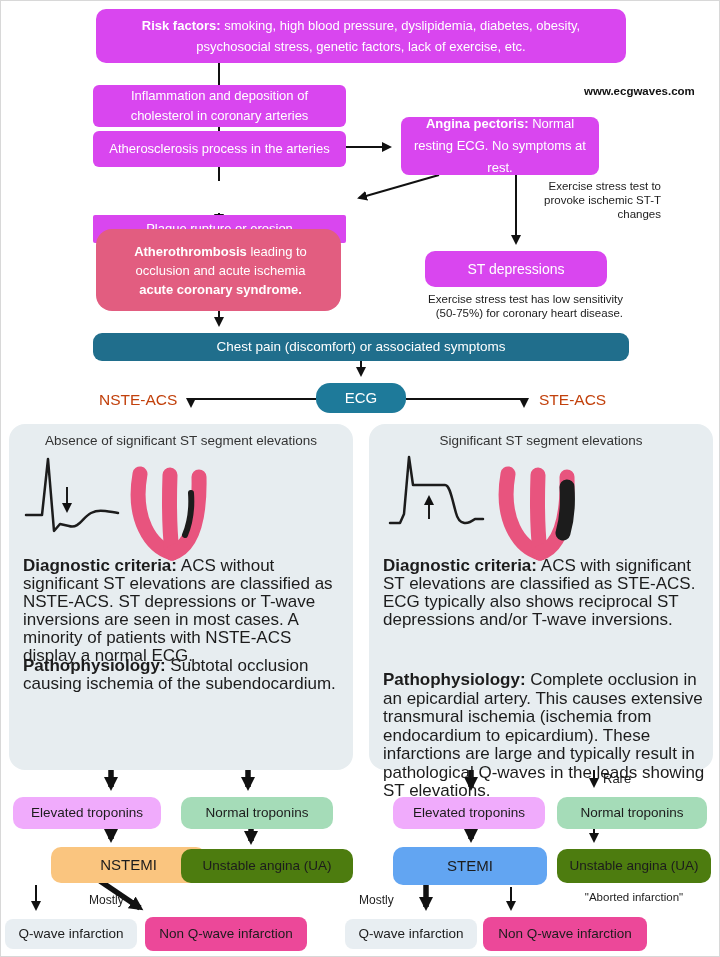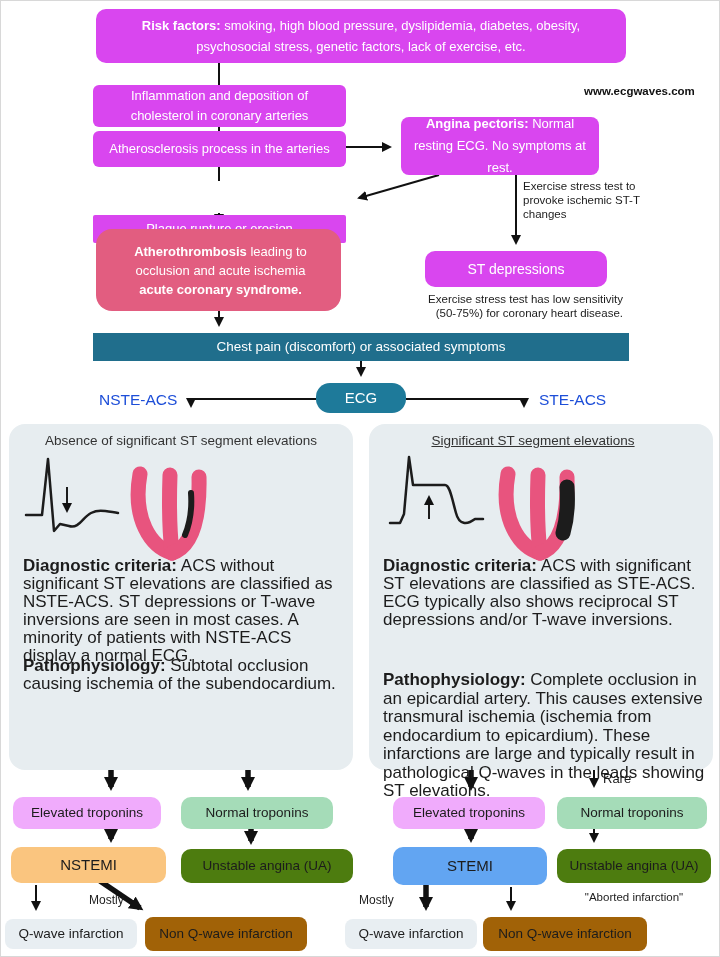--- a/index.html
+++ b/index.html
@@ -9,39 +9,39 @@
     border:1px solid #d8d8d8;box-sizing:border-box;overflow:hidden;
     color:#1c1c1c;
   }
   .abs{position:absolute;box-sizing:border-box;}
   .bx{
     position:absolute;box-sizing:border-box;display:flex;align-items:center;
     justify-content:center;text-align:center;color:#ffffff;
     font-size:13px;line-height:20px;padding:2px 10px;
   }
   .cyan{background:#d946ef;border-radius:8px;}
-  .teal{background:#206e8c;border-radius:0;}
+  .teal{background:#206e8c;border-radius:9px;}
   .tealpill{background:#1e7a9a;border-radius:14px;}
   .pink{background:#e25d80;border-radius:16px;padding-left:14px;}
   .panel{
     position:absolute;background:#e7edf0;border-radius:16px;
   }
   .ptitle{position:absolute;font-size:13.5px;color:#333;text-align:center;}
   .para{position:absolute;font-size:17px;line-height:18px;color:#1c1c1c;text-align:left;}
   .note{position:absolute;font-size:11.5px;line-height:14px;color:#1c1c1c;}
   .pastel{color:#1c1c1c;font-size:13.5px;border-radius:10px;}
   .salmon{background:#f0abfc;}
   .green{background:#a5dcb8;}
-  .orange{background:#fac57f;}
+  .orange{background:#fac57f;margin-left:40px;}
   .purple{background:#4d7c0f;}
   .blue{background:#62a5f2;}
   .lgray{background:#e8eef2;border-radius:8px;}
-  .gray{background:#a16207;border-radius:8px;}
+  .gray{background:#ec4899;border-radius:8px;}
   .small-label{position:absolute;font-size:12px;color:#1c1c1c;}
-  .branch-label{position:absolute;font-size:15.5px;color:#1d4ed8;}
+  .branch-label{position:absolute;font-size:15.5px;color:#c2410c;}
   .wires{position:absolute;left:0;top:0;z-index:0;}
   .bx,.panel,.ptitle,.para,.note,.small-label,.branch-label{z-index:1;}
   .fig{position:absolute;z-index:1;}
   b{font-weight:bold;}
 </style>
 </head>
 <body>
 
 <svg class="wires" width="720" height="957">
   <defs>
@@ -92,21 +92,21 @@
 <div class="bx cyan" style="left:92px;top:84px;width:253px;height:42px;border-radius:6px;">Inflammation and deposition of cholesterol in coronary arteries</div>
 
 <div class="bx cyan" style="left:92px;top:130px;width:253px;height:36px;border-radius:6px;">Atherosclerosis process in the arteries</div>
 
 <div class="bx cyan" style="left:400px;top:116px;width:198px;height:58px;line-height:22px;">
   <div><b>Angina pectoris:</b> <span>Normal resting ECG. No symptoms at rest.</span></div>
 </div>
 
 <div class="bx cyan" style="left:92px;top:180px;width:253px;height:28px;border-radius:2px;margin-top:34px;">Plaque rupture or erosion</div>
 
-<div class="note" style="left:522px;top:178px;width:138px;">Exercise stress test to provoke ischemic ST-T changes</div>
+<div class="note" style="left:522px;top:178px;width:138px;text-align:right;">Exercise stress test to provoke ischemic ST-T changes</div>
 
 <div class="bx pink" style="left:95px;top:228px;width:245px;height:82px;line-height:19px;">
   <div>
     <b>Atherothrombosis</b> <span>leading to</span><br>
     <span>occlusion and acute ischemia</span><br>
     <b>acute coronary syndrome.</b>
   </div>
 </div>
 
 <div class="bx cyan" style="left:424px;top:250px;width:182px;height:36px;border-radius:10px;font-size:14px;">ST depressions</div>
@@ -149,21 +149,21 @@
 <div class="para" style="left:22px;top:556px;width:318px;">
   <b>Diagnostic criteria:</b> <span>ACS without significant ST elevations are classified as NSTE-ACS. ST depressions or T-wave inversions are seen in most cases. A minority of patients with NSTE-ACS display a normal ECG.</span>
 </div>
 
 <div class="para" style="left:22px;top:656px;width:318px;">
   <b>Pathophysiology:</b> <span>Subtotal occlusion causing ischemia of the subendocardium.</span>
 </div>
 
 <div class="panel" style="left:368px;top:423px;width:344px;height:346px;"></div>
 
-<div class="ptitle" style="left:370px;top:432px;width:324px;text-decoration:underline;">Significant ST segment elevations</div>
+<div class="ptitle" style="left:378px;top:432px;width:324px;">Significant ST segment elevations</div>
 
 <svg class="fig" style="left:386px;top:450px;" width="100" height="100" viewBox="0 0 100 100">
   <path d="M3,72 L13,72 L17,63 L22,6 L26,34 L58,34 C63,34 65,48 69,62 C72,74 80,74 88,68 L96,68" stroke="#1c1c1c" stroke-width="2.5" fill="none" stroke-linejoin="round" stroke-linecap="round"></path>
   <line x1="42" y1="68" x2="42" y2="46" stroke="#1c1c1c" stroke-width="2" marker-end="url(#mt)"></line>
 </svg>
 
 <svg class="fig" style="left:486px;top:446px;" width="105" height="120" viewBox="0 0 105 120">
   <g fill="none" stroke-linecap="round">
     <path d="M53,106 C32,100 13,72 21,27" stroke="#e8547e" stroke-width="15"></path>
     <path d="M53,106 C51,88 50,56 51,28" stroke="#e8547e" stroke-width="15"></path>

